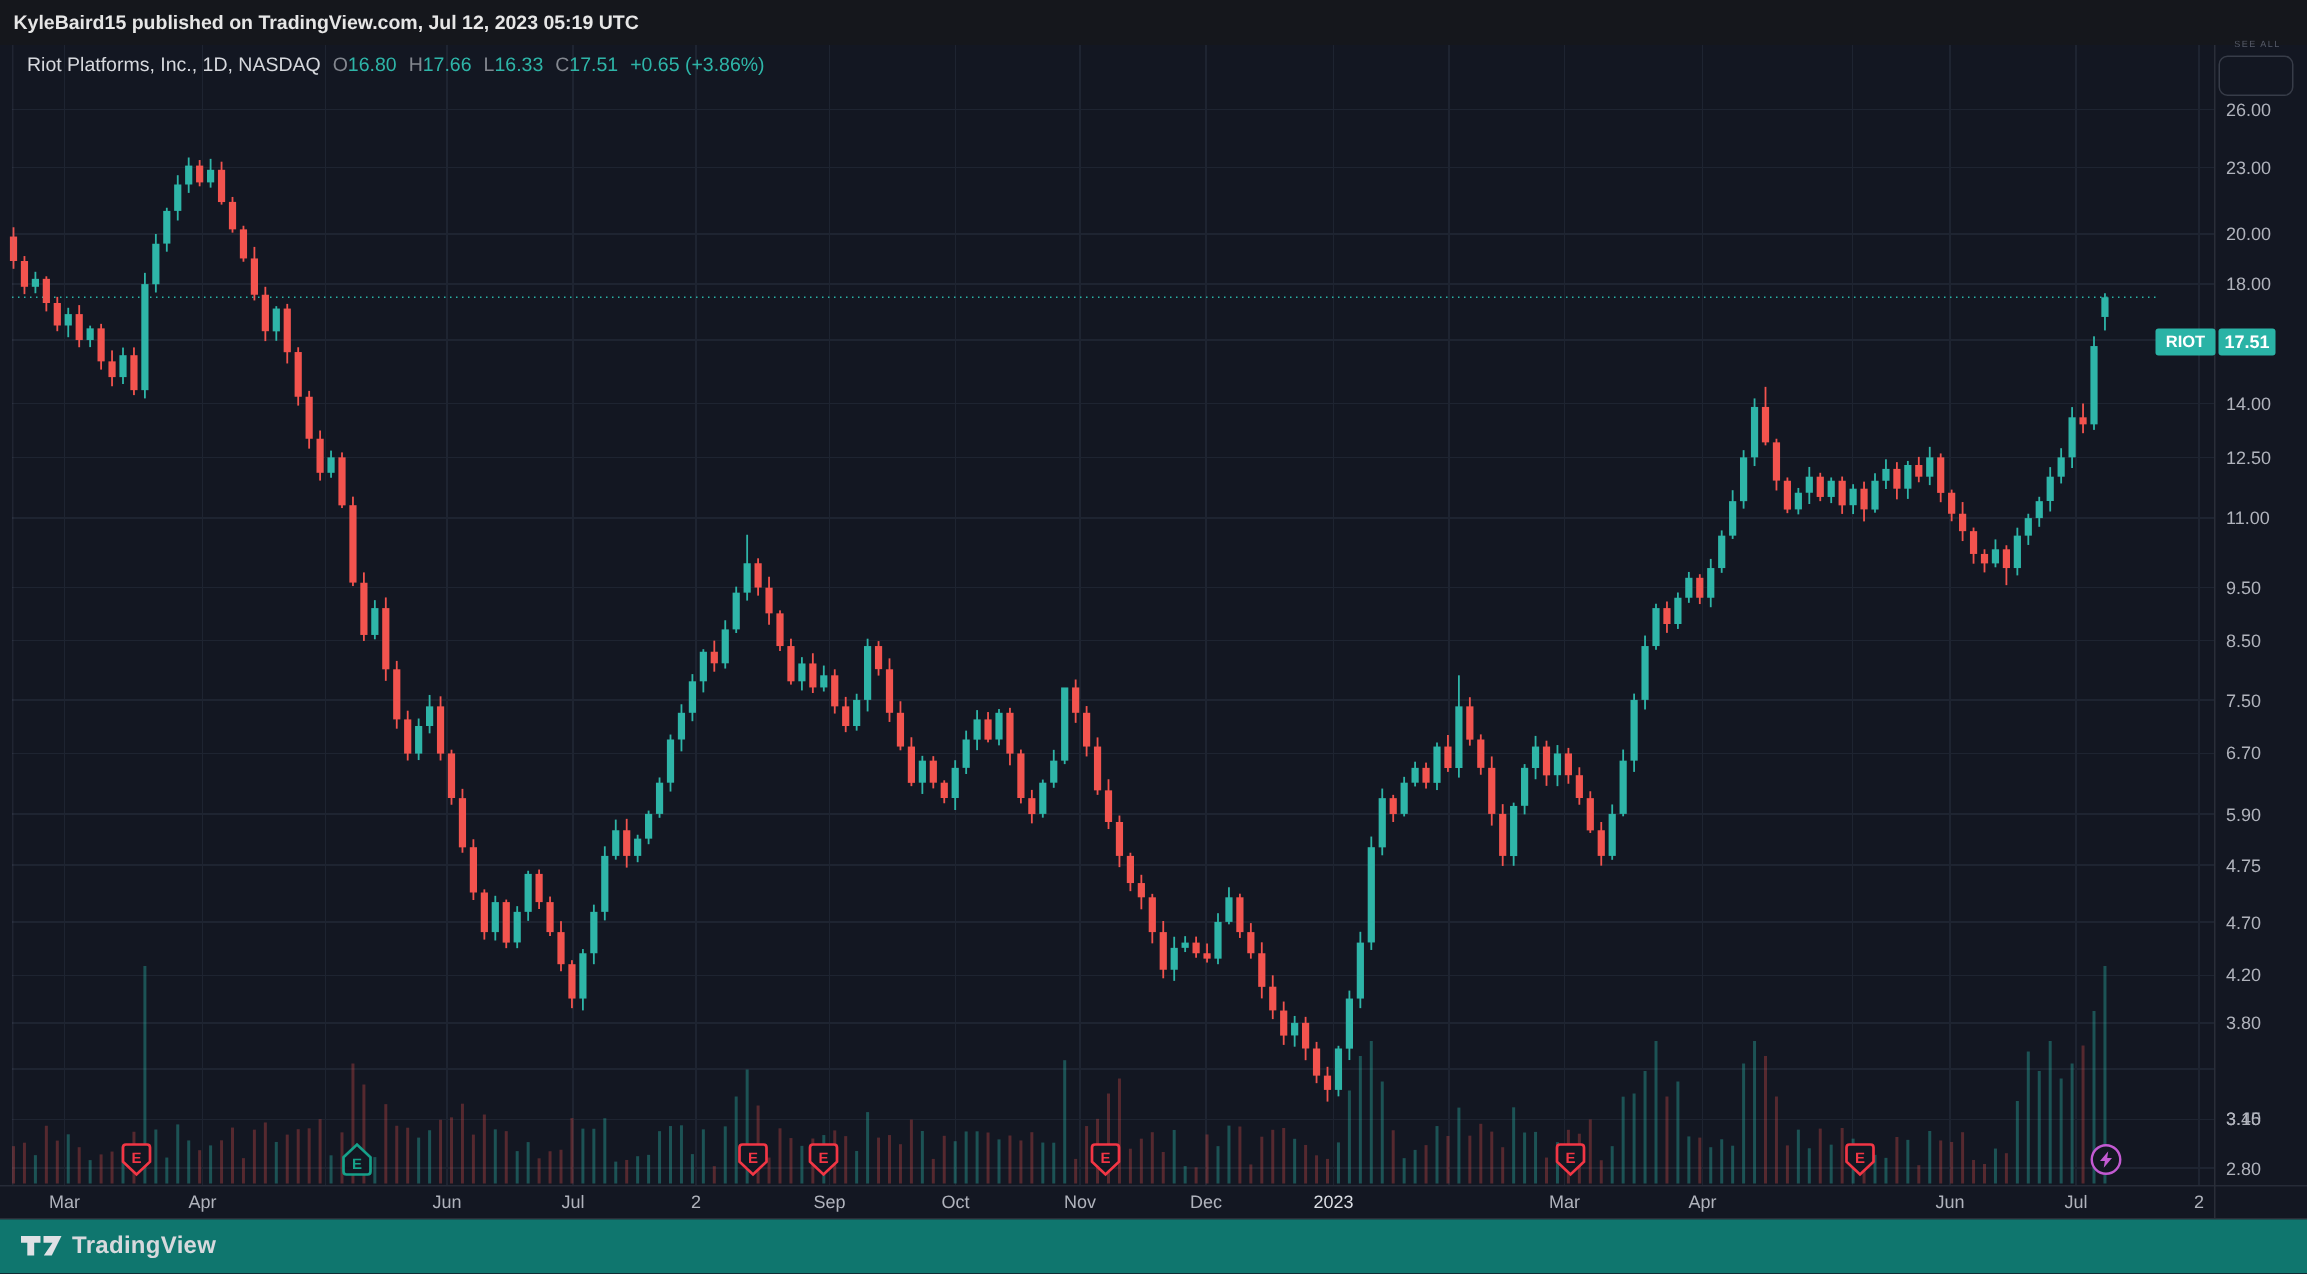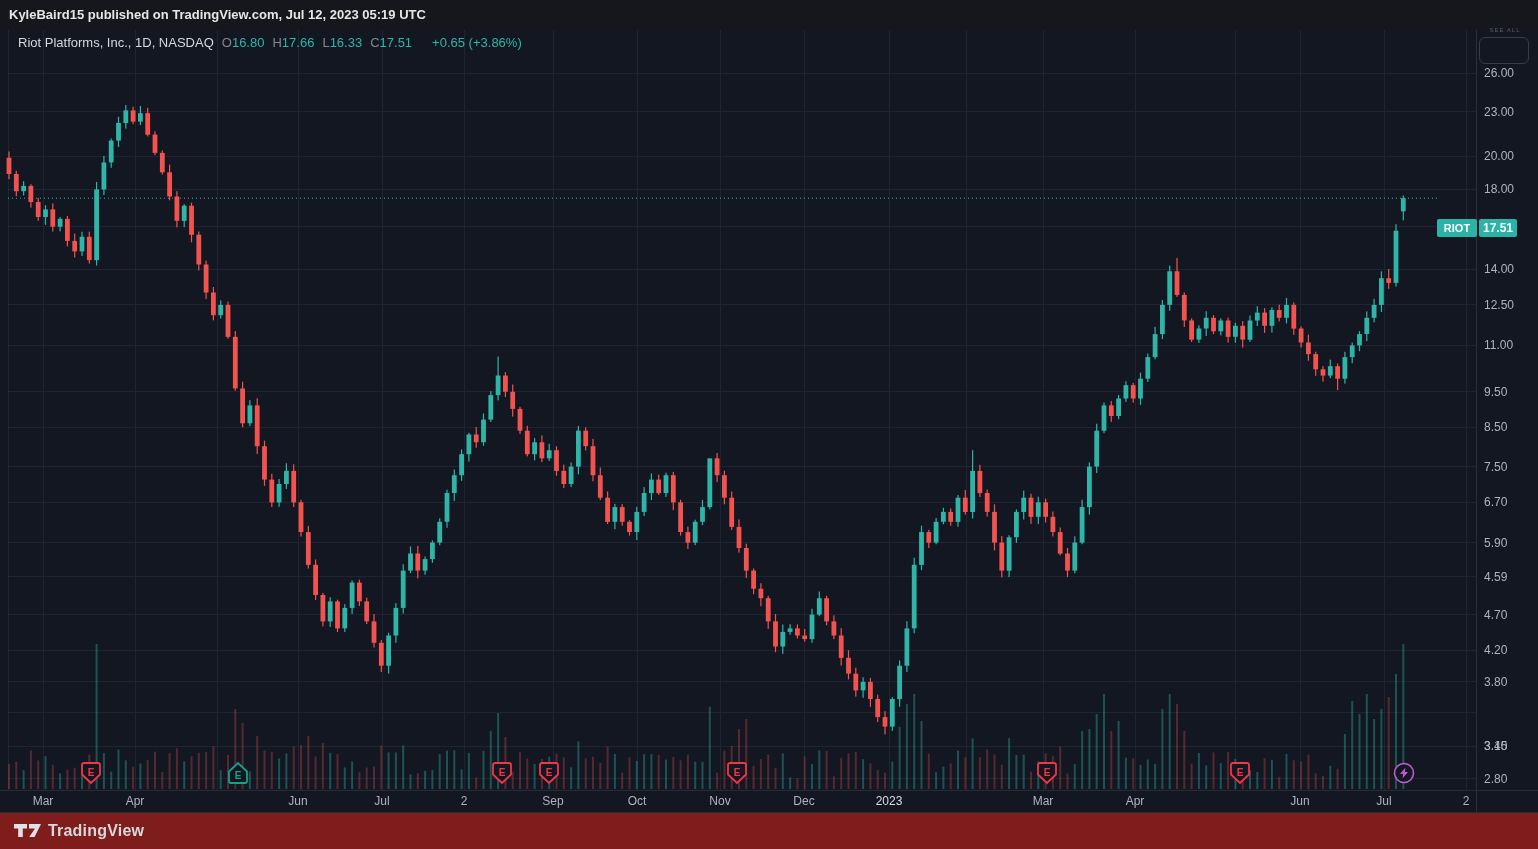--- a/index.html
+++ b/index.html
@@ -11,35 +11,35 @@
   #chart{position:absolute;left:0;top:0;}
   .grid{stroke:#1e2431;stroke-width:1;shape-rendering:crispEdges;}
   .frame-left{position:absolute;left:8px;top:0;width:1px;height:760px;background:rgba(125,135,160,0.13);}
   .scale-sep{position:absolute;left:1476px;top:30px;width:1px;height:782px;background:#2a2e39;z-index:6;}
   .legend{position:absolute;left:18px;top:5px;z-index:5;font-size:13px;white-space:nowrap;}
   .legend .row1{height:16px;line-height:16px;}
   .legend .row2{height:16px;line-height:16px;margin-top:1px;}
   .lg-title{color:#d6d8dd;}
   .lg-letter{color:#83878f;margin-left:8px;}
   .lg-val{color:#2eb5a8;}
-  .lg-change{color:#2eb5a8;margin-left:20px;}
+  .lg-change{color:#2eb5a8;margin-left:8px;}
   .lg-dim{color:#83878f;}
   .lg-vol{color:#43a047;margin-left:6px;}
   .price-labels div{position:absolute;left:1484px;height:16px;line-height:16px;font-size:12px;color:#b0b3bc;z-index:4;}
   .time-bar{position:absolute;left:0;top:790px;width:1538px;height:22px;background:#131722;border-top:1px solid #262b37;box-sizing:border-box;}
   .time-bar div{position:absolute;top:3px;width:60px;text-align:center;font-size:12px;color:#b0b3bc;}
   .time-bar div.major{color:#dadde3;}
   .badge{position:absolute;z-index:7;height:18px;line-height:18px;text-align:center;color:#fff;
     font-weight:bold;border-radius:2px;background:#2ab3a6;}
   .riot-badge{left:1437px;width:40px;font-size:11px;}
   .price-badge{left:1479px;width:38px;font-size:12px;}
   .corner-text{position:absolute;left:1480px;top:-3px;width:50px;text-align:center;font-size:6px;
     letter-spacing:1px;color:#565b68;z-index:3;overflow:hidden;height:9px;}
   .corner-box{position:absolute;left:1479px;top:7px;width:48px;height:25px;border:1px solid #373c48;border-radius:6px;z-index:3;}
-  .footer{position:absolute;left:0;top:812px;width:1538px;height:37px;background:#7f1d1d;border-top:1px solid #2a2e39;box-sizing:border-box;}
+  .footer{position:absolute;left:0;top:812px;width:1538px;height:37px;background:#0f766e;border-top:1px solid #2a2e39;box-sizing:border-box;}
   .footer .brand{position:absolute;left:48px;top:9px;color:#d7d9dd;font-size:16px;font-weight:bold;letter-spacing:0.2px;}
   .footer svg{position:absolute;left:14px;top:10px;}
 </style>
 </head>
 <body>
 
 <div class="root">
 
   <div class="topbar">
     <span>KyleBaird15 published on TradingView.com, Jul 12, 2023 05:19 UTC</span>
@@ -713,21 +713,21 @@
         <div style="top: 151px;">18.00</div>
         <div style="top: 189px;">16.00</div>
         <div style="top: 231px; text-align: right;">14.00</div>
         <div style="top: 267px;">12.50</div>
         <div style="top: 307px;">11.00</div>
         <div style="top: 354px;">9.50</div>
         <div style="top: 389px;">8.50</div>
         <div style="top: 429px;">7.50</div>
         <div style="top: 464px;">6.70</div>
         <div style="top: 505px;">5.90</div>
-        <div style="top: 539px;">4.59</div>
+        <div style="top: 539px;">4.75</div>
         <div style="top: 577px;">4.70</div>
         <div style="top: 612px;">4.20</div>
         <div style="top: 644px;">3.80</div>
         <div style="top: 675px; margin-top: 33px;">3.45</div>
         <div style="top: 708px;">3.10</div>
         <div style="top: 741px;">2.80</div>
       </div>
 
     <div class="badge riot-badge" style="top: 189px;">RIOT</div>
     <div class="badge price-badge" style="top: 189px;">17.51</div>

